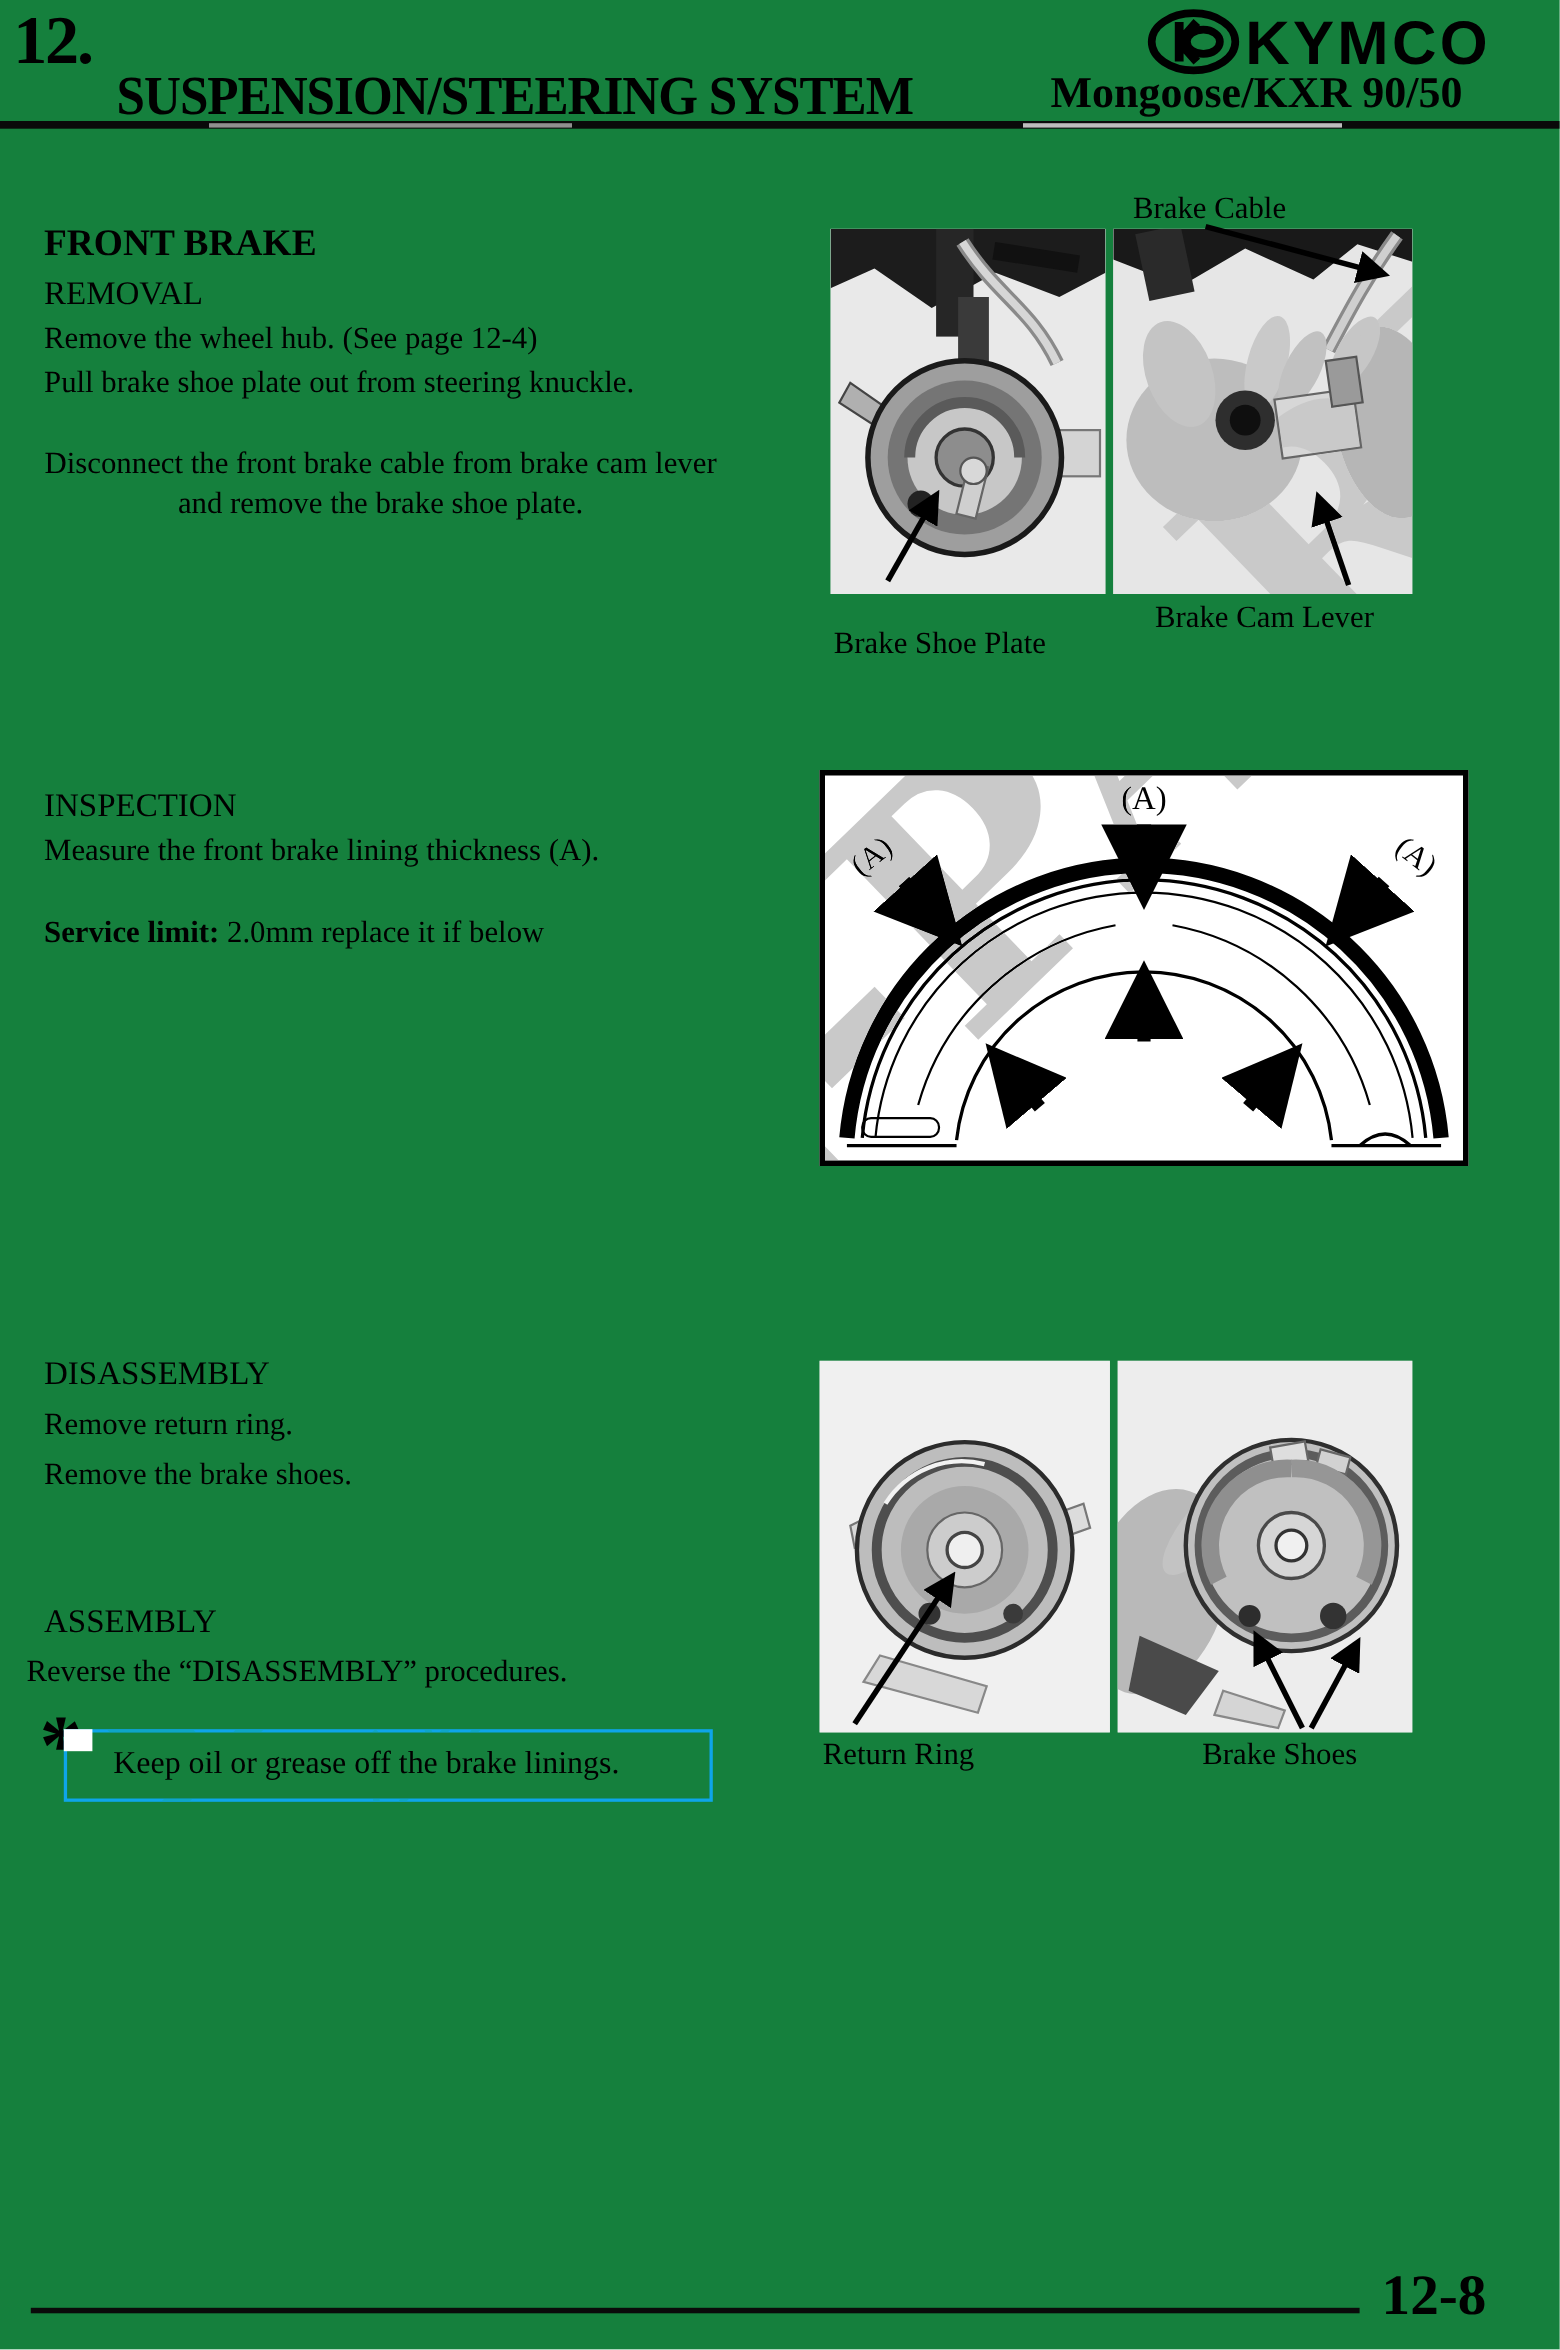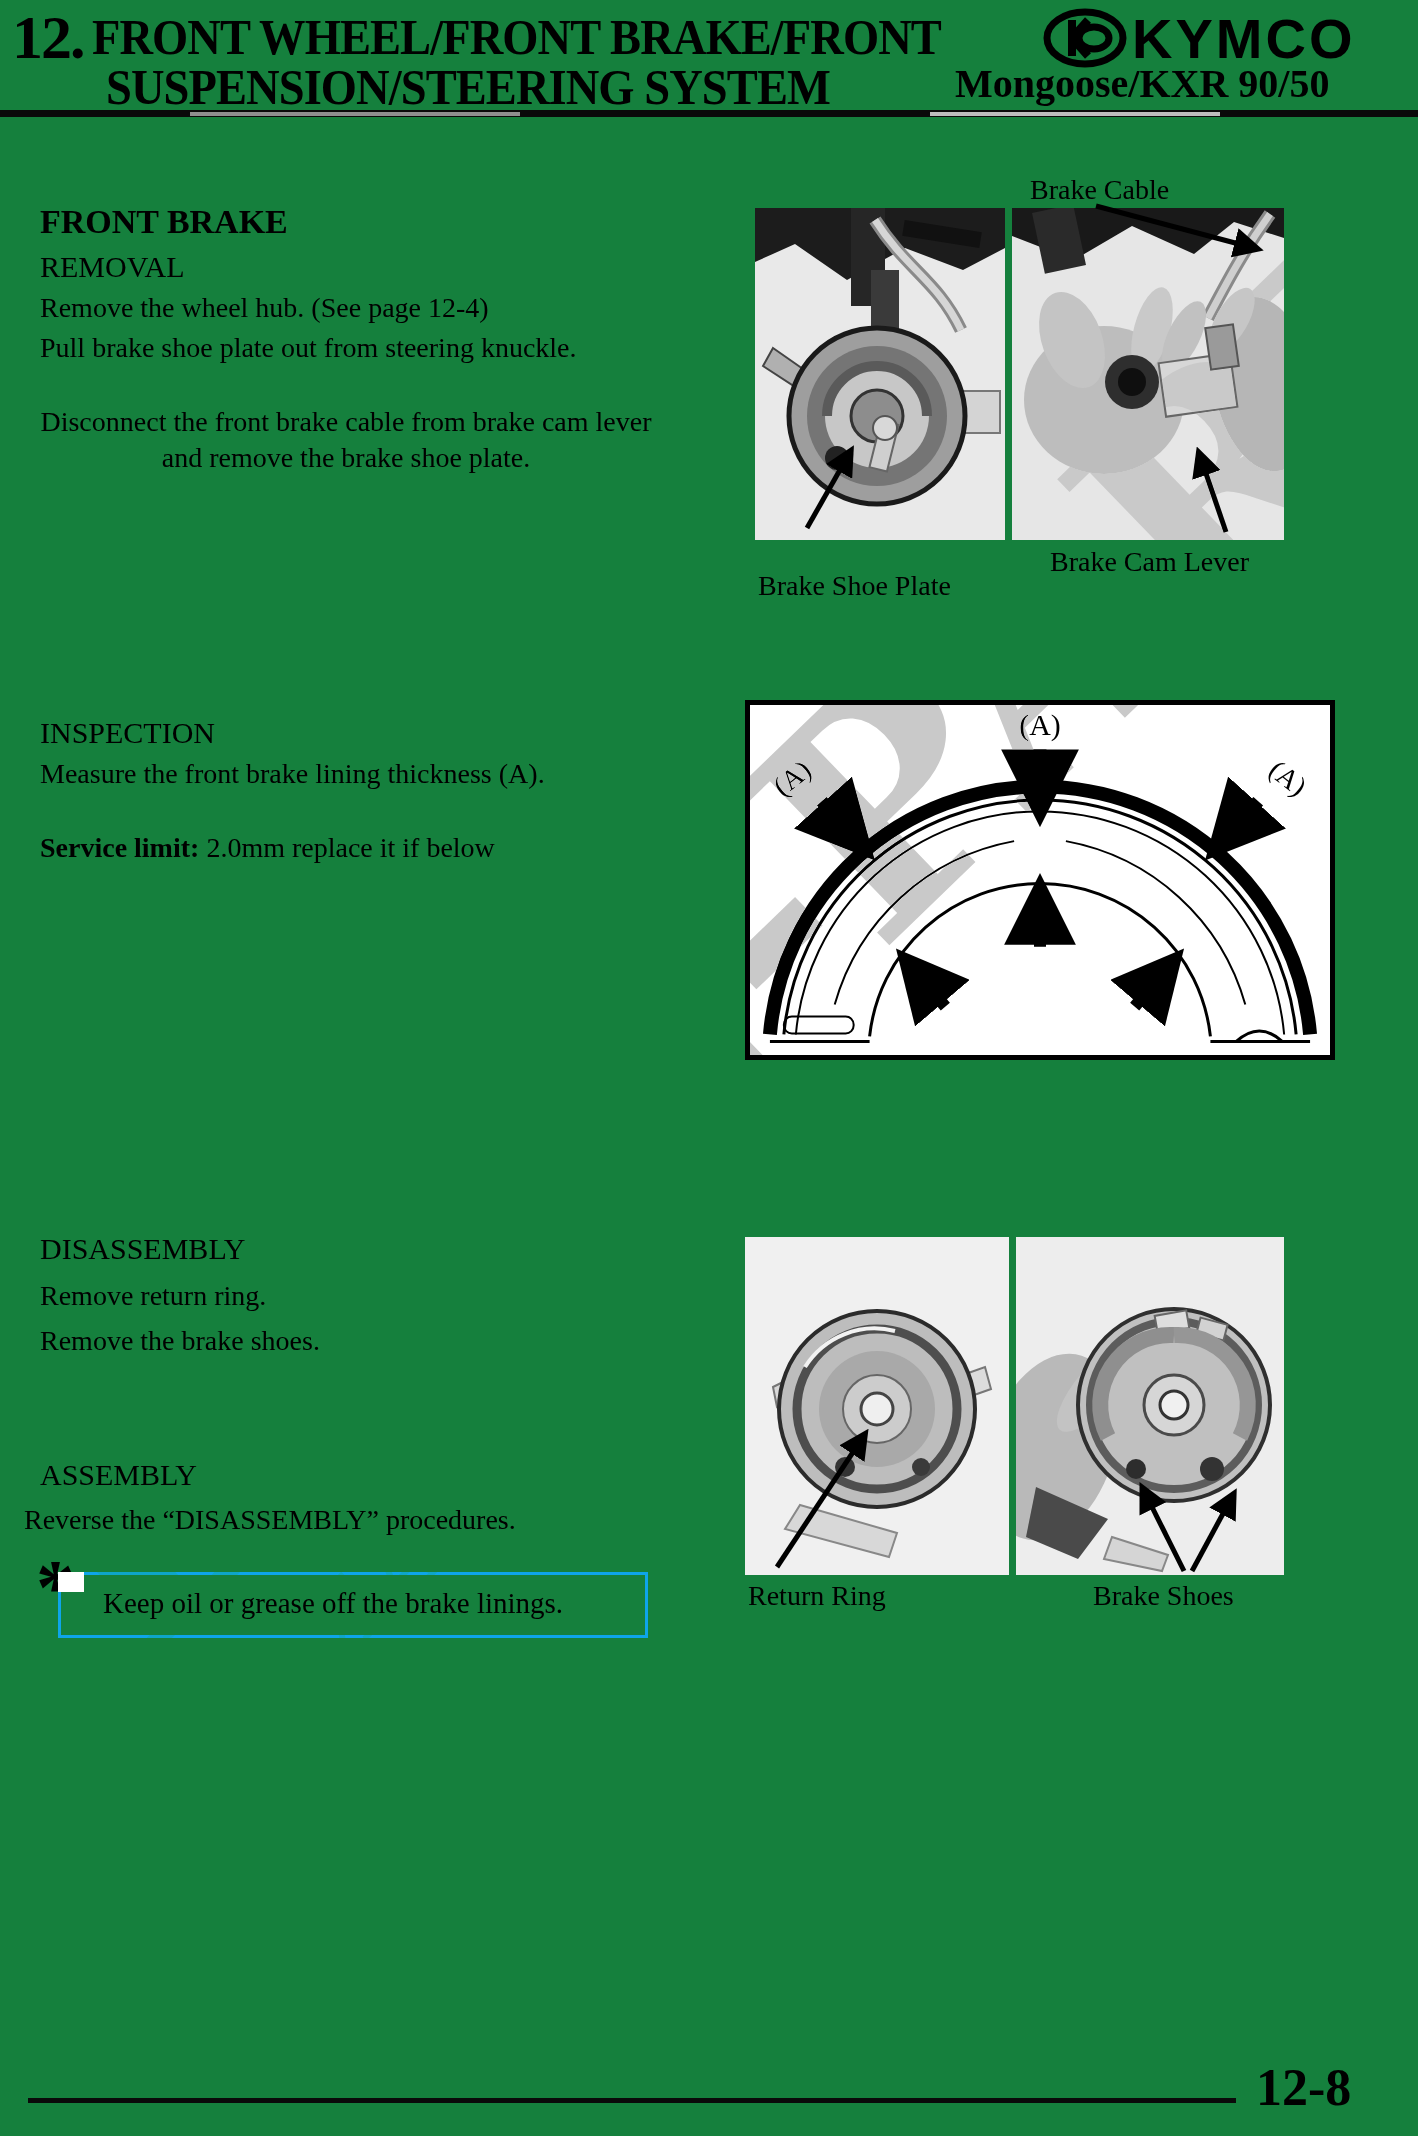--- a/index.html
+++ b/index.html
@@ -59,23 +59,20 @@
 
   <svg width="0" height="0" style="position:absolute" aria-hidden="true">
     <defs>
       <marker id="ah" markerWidth="6" markerHeight="6" refX="4" refY="3" orient="auto">
         <path d="M0,0 L6,3 L0,6 Z" fill="#000"></path>
       </marker>
     </defs>
   </svg>
 
   <div class="abs chapter-num">12.</div>
-  <div class="abs title-line1">
-    <span class="title-inner">FRONT WHEEL/FRONT BRAKE/FRONT</span>
-  </div>
   <div class="abs title-line2">
     <span class="title-inner">SUSPENSION/STEERING SYSTEM</span>
   </div>
 
   <div class="abs brand-logo">
     <svg width="86" height="62" viewBox="0 0 86 62">
       <ellipse cx="43" cy="30" rx="38" ry="26" fill="none" stroke="#000" stroke-width="7"></ellipse>
       <path d="M30,12 L30,48 M30,30 L46,12 M30,30 L46,48" stroke="#000" stroke-width="8" fill="none"></path>
       <ellipse cx="52" cy="30" rx="15" ry="11" fill="none" stroke="#000" stroke-width="7"></ellipse>
     </svg>

